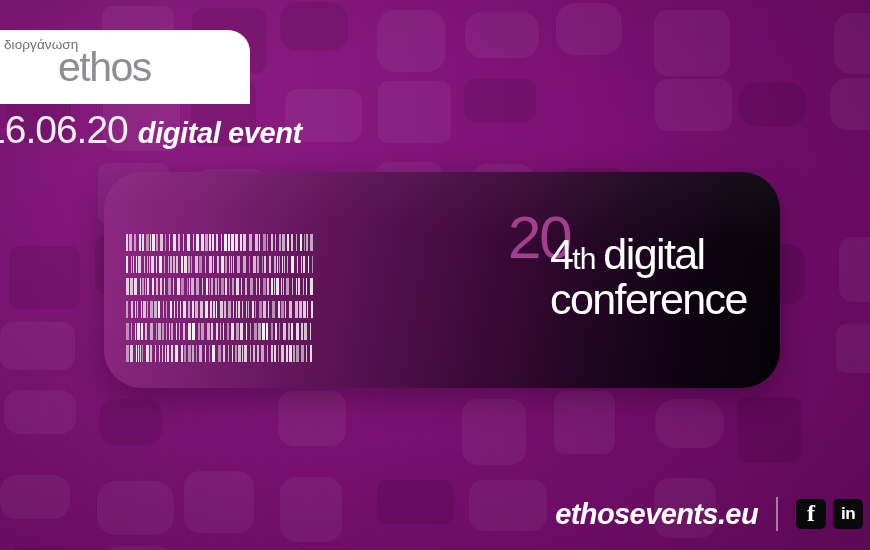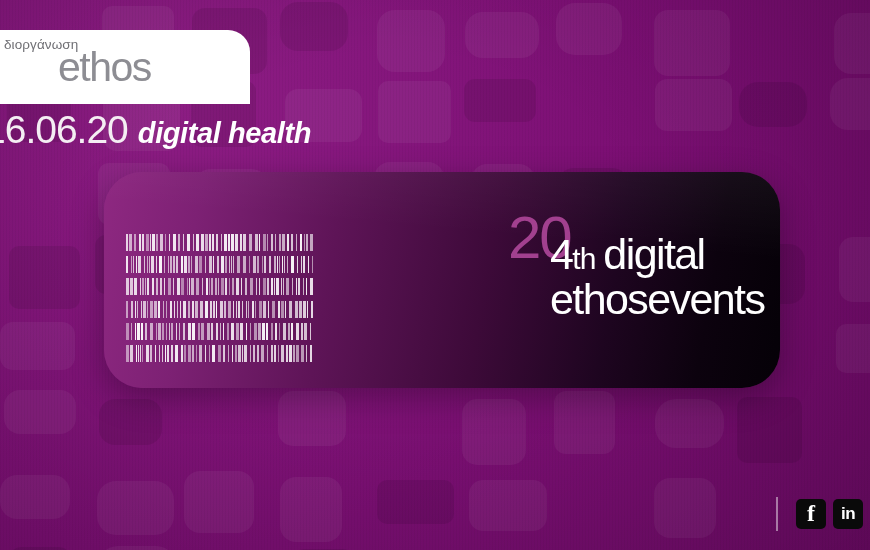--- a/index.html
+++ b/index.html
@@ -255,21 +255,21 @@
   <div class="bg-lines"></div>
   <div class="bg-vignette"></div>
 
   <div id="ethos-card">
     <div id="ethos-kicker">διοργάνωση</div>
     <div id="ethos-wordmark">ethos</div>
   </div>
 
   <div id="date-line">
     <span id="event-date">16.06.20</span>
-    <span id="event-type">digital health</span>
+    <span id="event-type">digital event</span>
   </div>
 
   <div id="hero-panel">
     <div class="panel-sheen"></div>
 
     <div id="barcode">
         <div class="barcode-row" style="position: relative;">
           <span style="position: absolute; left: 0px; top: 0px; width: 2px; height: 100%; background: rgba(255, 255, 255, 0.8);"></span>
           <span style="position: absolute; left: 3px; top: 0px; width: 3px; height: 100%; background: rgba(255, 255, 255, 0.63);"></span>
           <span style="position: absolute; left: 8px; top: 0px; width: 2px; height: 100%; background: rgba(255, 255, 255, 0.55);"></span>
@@ -570,23 +570,24 @@
           <span style="position: absolute; left: 184px; top: 0px; width: 2px; height: 100%; background: rgba(255, 255, 255, 0.83);"></span>
         </div>
       </div>
 
     <div id="hic-sup">20</div>
 
     <div id="conf-title">
       <div class="row">
         <span id="conf-ordinal">4</span><span id="conf-ordinal-suffix">th</span><span style="margin-left:8px;">digital</span>
       </div>
-      <div class="row">ethosevents</div>
+      <div class="row">conference</div>
     </div>
   </div>
 
   <div id="footer-bar">
+    <span id="site-url">ethosevents.eu</span>
     <span id="footer-divider"></span>
     <span class="social-chip fb">f</span>
     <span class="social-chip li">in</span>
   </div>
 
 </div>
 
 </body></html>

